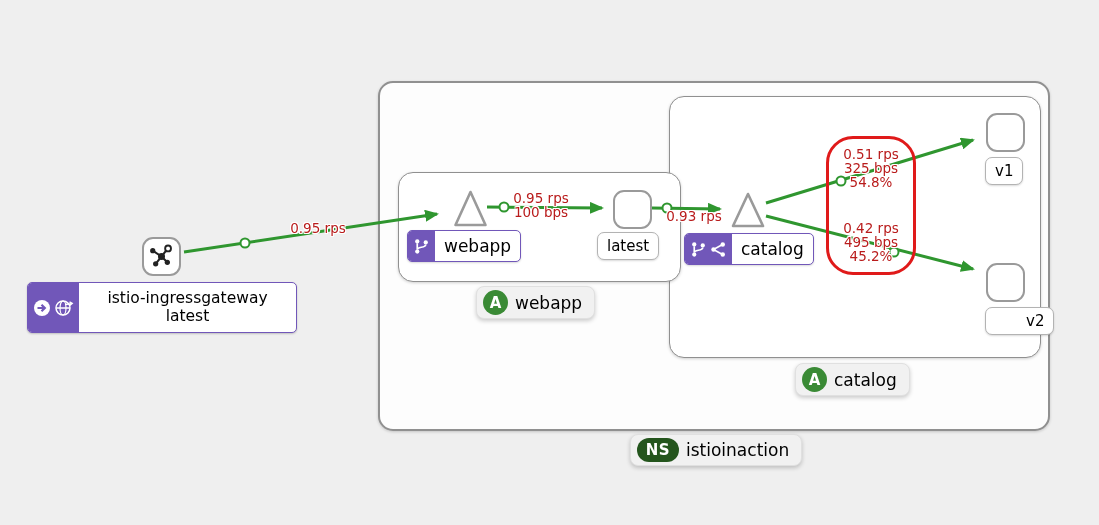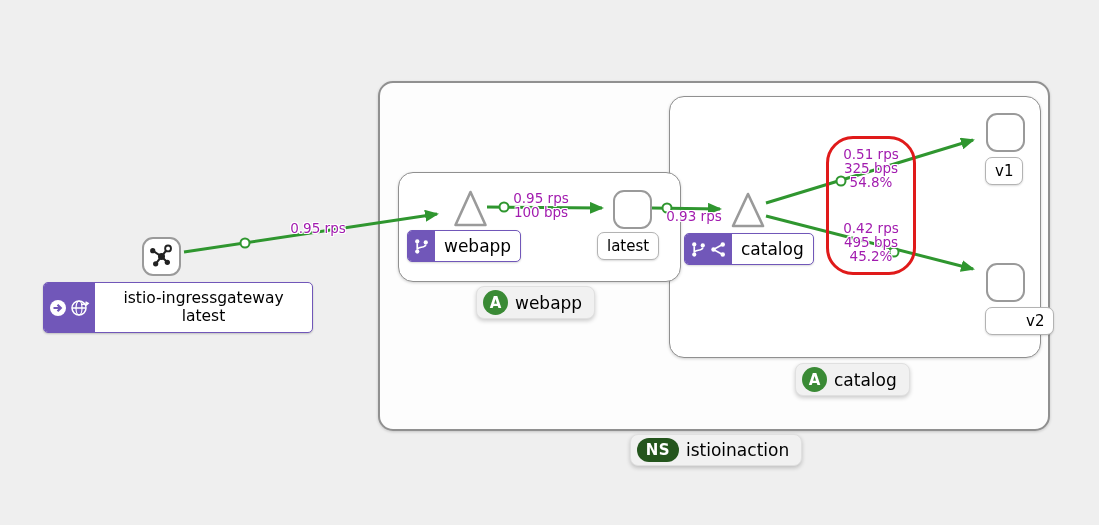--- a/index.html
+++ b/index.html
@@ -32,28 +32,28 @@
   .svc-label{position:absolute;display:flex;align-items:stretch;background:#fff;
     border:1.5px solid var(--purple);border-radius:5px;overflow:hidden;z-index:6;
     box-shadow:0 1px 2px rgba(0,0,0,.15);}
   .svc-badge{background:var(--purple);display:flex;align-items:center;justify-content:center;
     gap:3px;padding:0 5px;}
   .svc-text{padding:2px 9px;font-size:17px;line-height:26px;}
 
   
   #gw-label{position:absolute;left:27px;top:282px;width:270px;display:flex;align-items:stretch;
     background:#fff;border:1.5px solid var(--purple);border-radius:5px;overflow:hidden;z-index:6;
-    box-shadow:0 1px 2px rgba(0,0,0,.2);margin-left:16px;}
+    box-shadow:0 1px 2px rgba(0,0,0,.2);}
   #gw-badge{background:var(--purple);display:flex;align-items:center;justify-content:center;
     gap:3px;padding:0 5px;min-width:47px;}
   #gw-text{flex:1;text-align:center;font-size:15.5px;line-height:17.5px;padding:7px 4px;}
 
   
   .edge-label{position:absolute;z-index:7;font-size:13.5px;line-height:14px;text-align:center;
-    color:#a21caf;transform:translateX(-50%);white-space:nowrap;
+    color:#b91c1c;transform:translateX(-50%);white-space:nowrap;
     text-shadow:-1px -1px 0 #fff,1px -1px 0 #fff,-1px 1px 0 #fff,1px 1px 0 #fff,0 1px 0 #fff,0 -1px 0 #fff;}
 
   
   .chip{position:absolute;display:flex;align-items:center;gap:7px;background:#f1f1f1;
     border:1px solid #e0e0e0;border-radius:8px;padding:3px 12px 3px 6px;font-size:17px;z-index:8;
     box-shadow:0 2px 4px rgba(0,0,0,.2);}
   .app-badge{width:25px;height:25px;border-radius:50%;background:var(--app-green);color:#fff;
     font-weight:bold;font-size:15px;display:flex;align-items:center;justify-content:center;}
   .ns-badge{width:42px;height:24px;border-radius:12px;background:var(--ns-green);color:#fff;
     font-weight:bold;font-size:15px;display:flex;align-items:center;justify-content:center;letter-spacing:.5px;}

